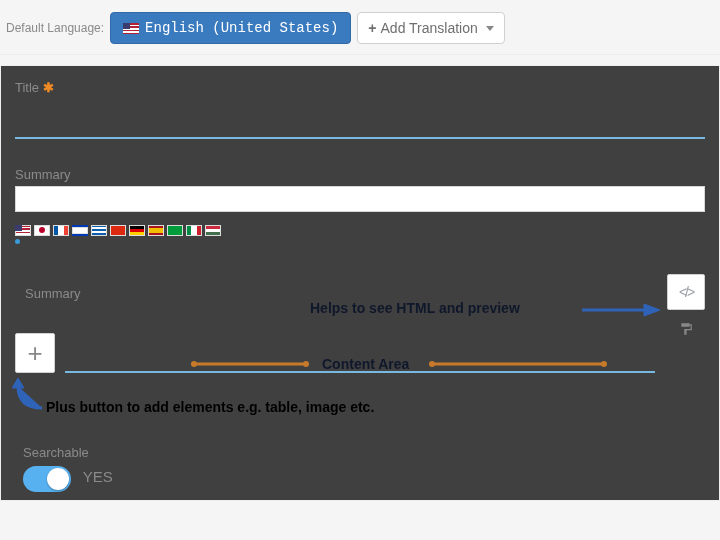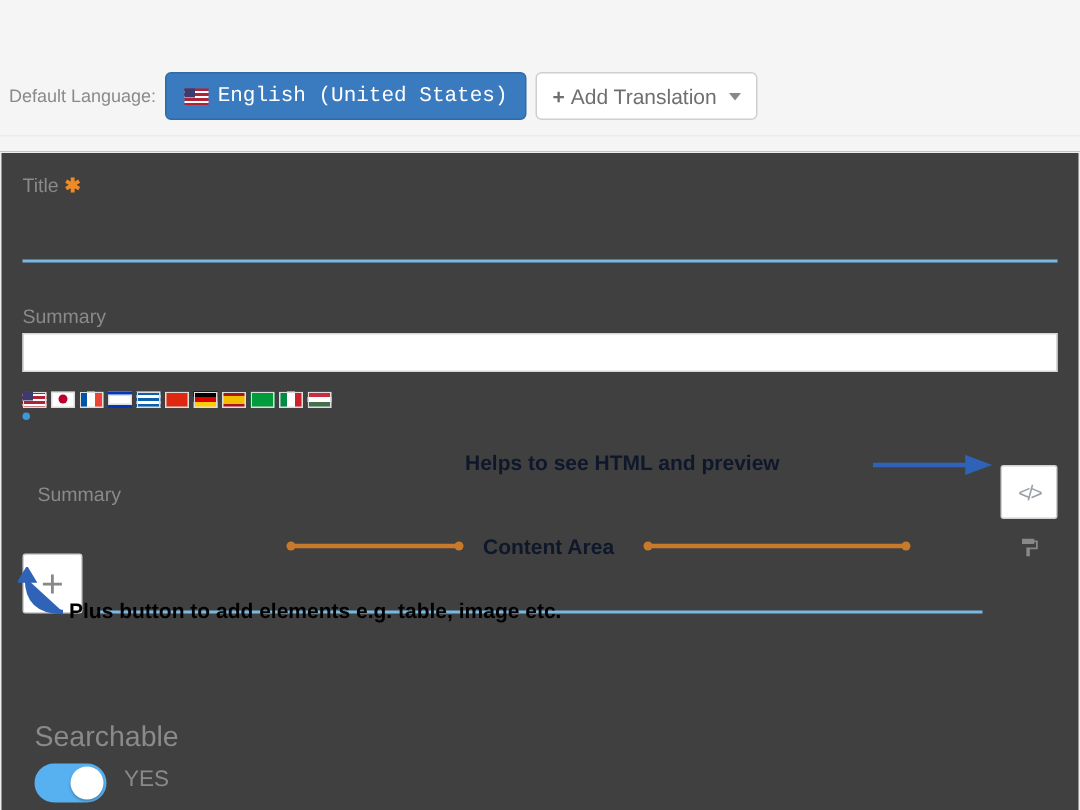--- a/index.html
+++ b/index.html
@@ -12,21 +12,20 @@
     overflow: hidden;
     position: relative;
   }
   .topbar {
     display: flex;
     align-items: center;
     gap: 6px;
     padding: 12px 6px 10px 6px;
     background: #f5f5f5;
     border-bottom: 1px solid #ececec;
-    margin-top: 36px;
   }
   .lbl-small {
     color: #8a8a8a;
     font-size: 12px;
   }
   .lang-btn {
     display: inline-flex;
     align-items: center;
     gap: 6px;
     background: #3a7abf;
@@ -222,21 +221,21 @@
   }
   .toggle::after{
     content:"";
     position:absolute;
     right:2px;top:2px;
     width:22px;height:22px;
     background:#fff;border-radius:50%;
     box-shadow:0 1px 2px rgba(0,0,0,.3);
   }
   .toggle-label { color:#8a8a8a; font-size:15px; vertical-align:middle;margin-left:8px;}
-  .searchable-label { color:#8a8a8a; font-size:19px;}
+  .searchable-label { color:#8a8a8a; font-size:13px;}
 </style>
 </head>
 <body>
 
 <div class="topbar">
   <span class="lbl-small">Default Language:</span>
   <button class="lang-btn">
     <span class="flag-us"></span>
     <span>English (United States)</span>
   </button>

